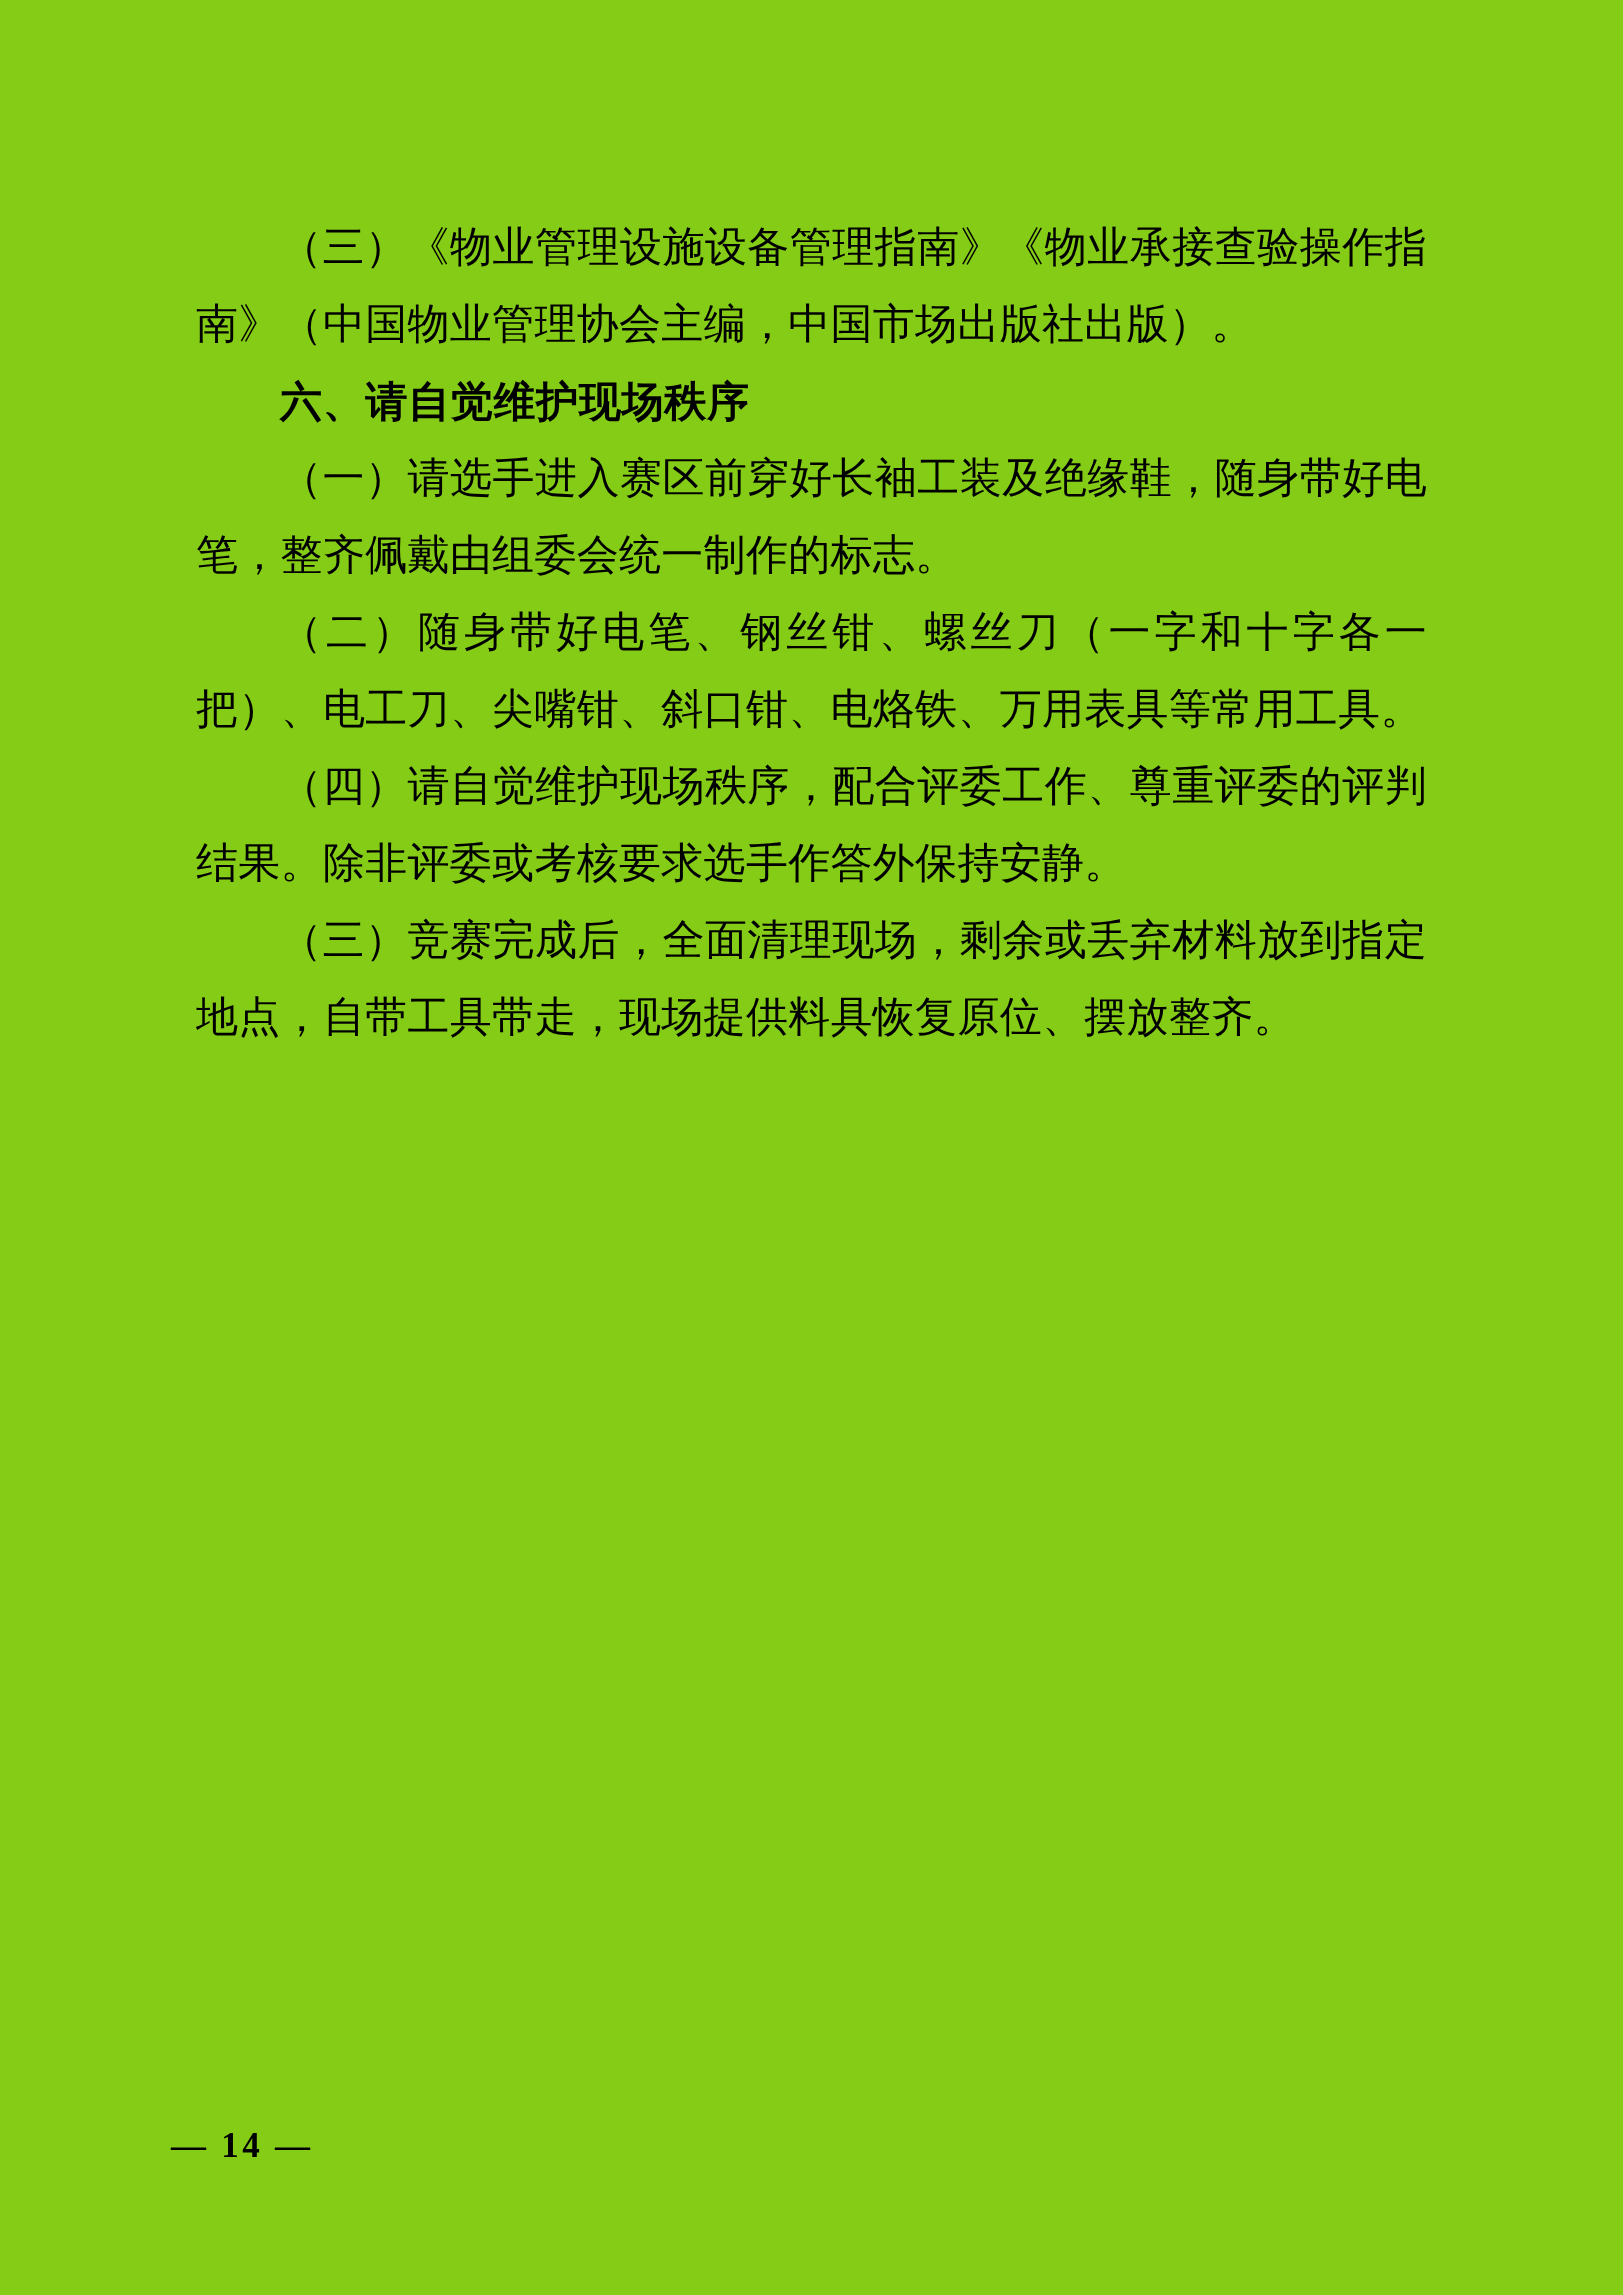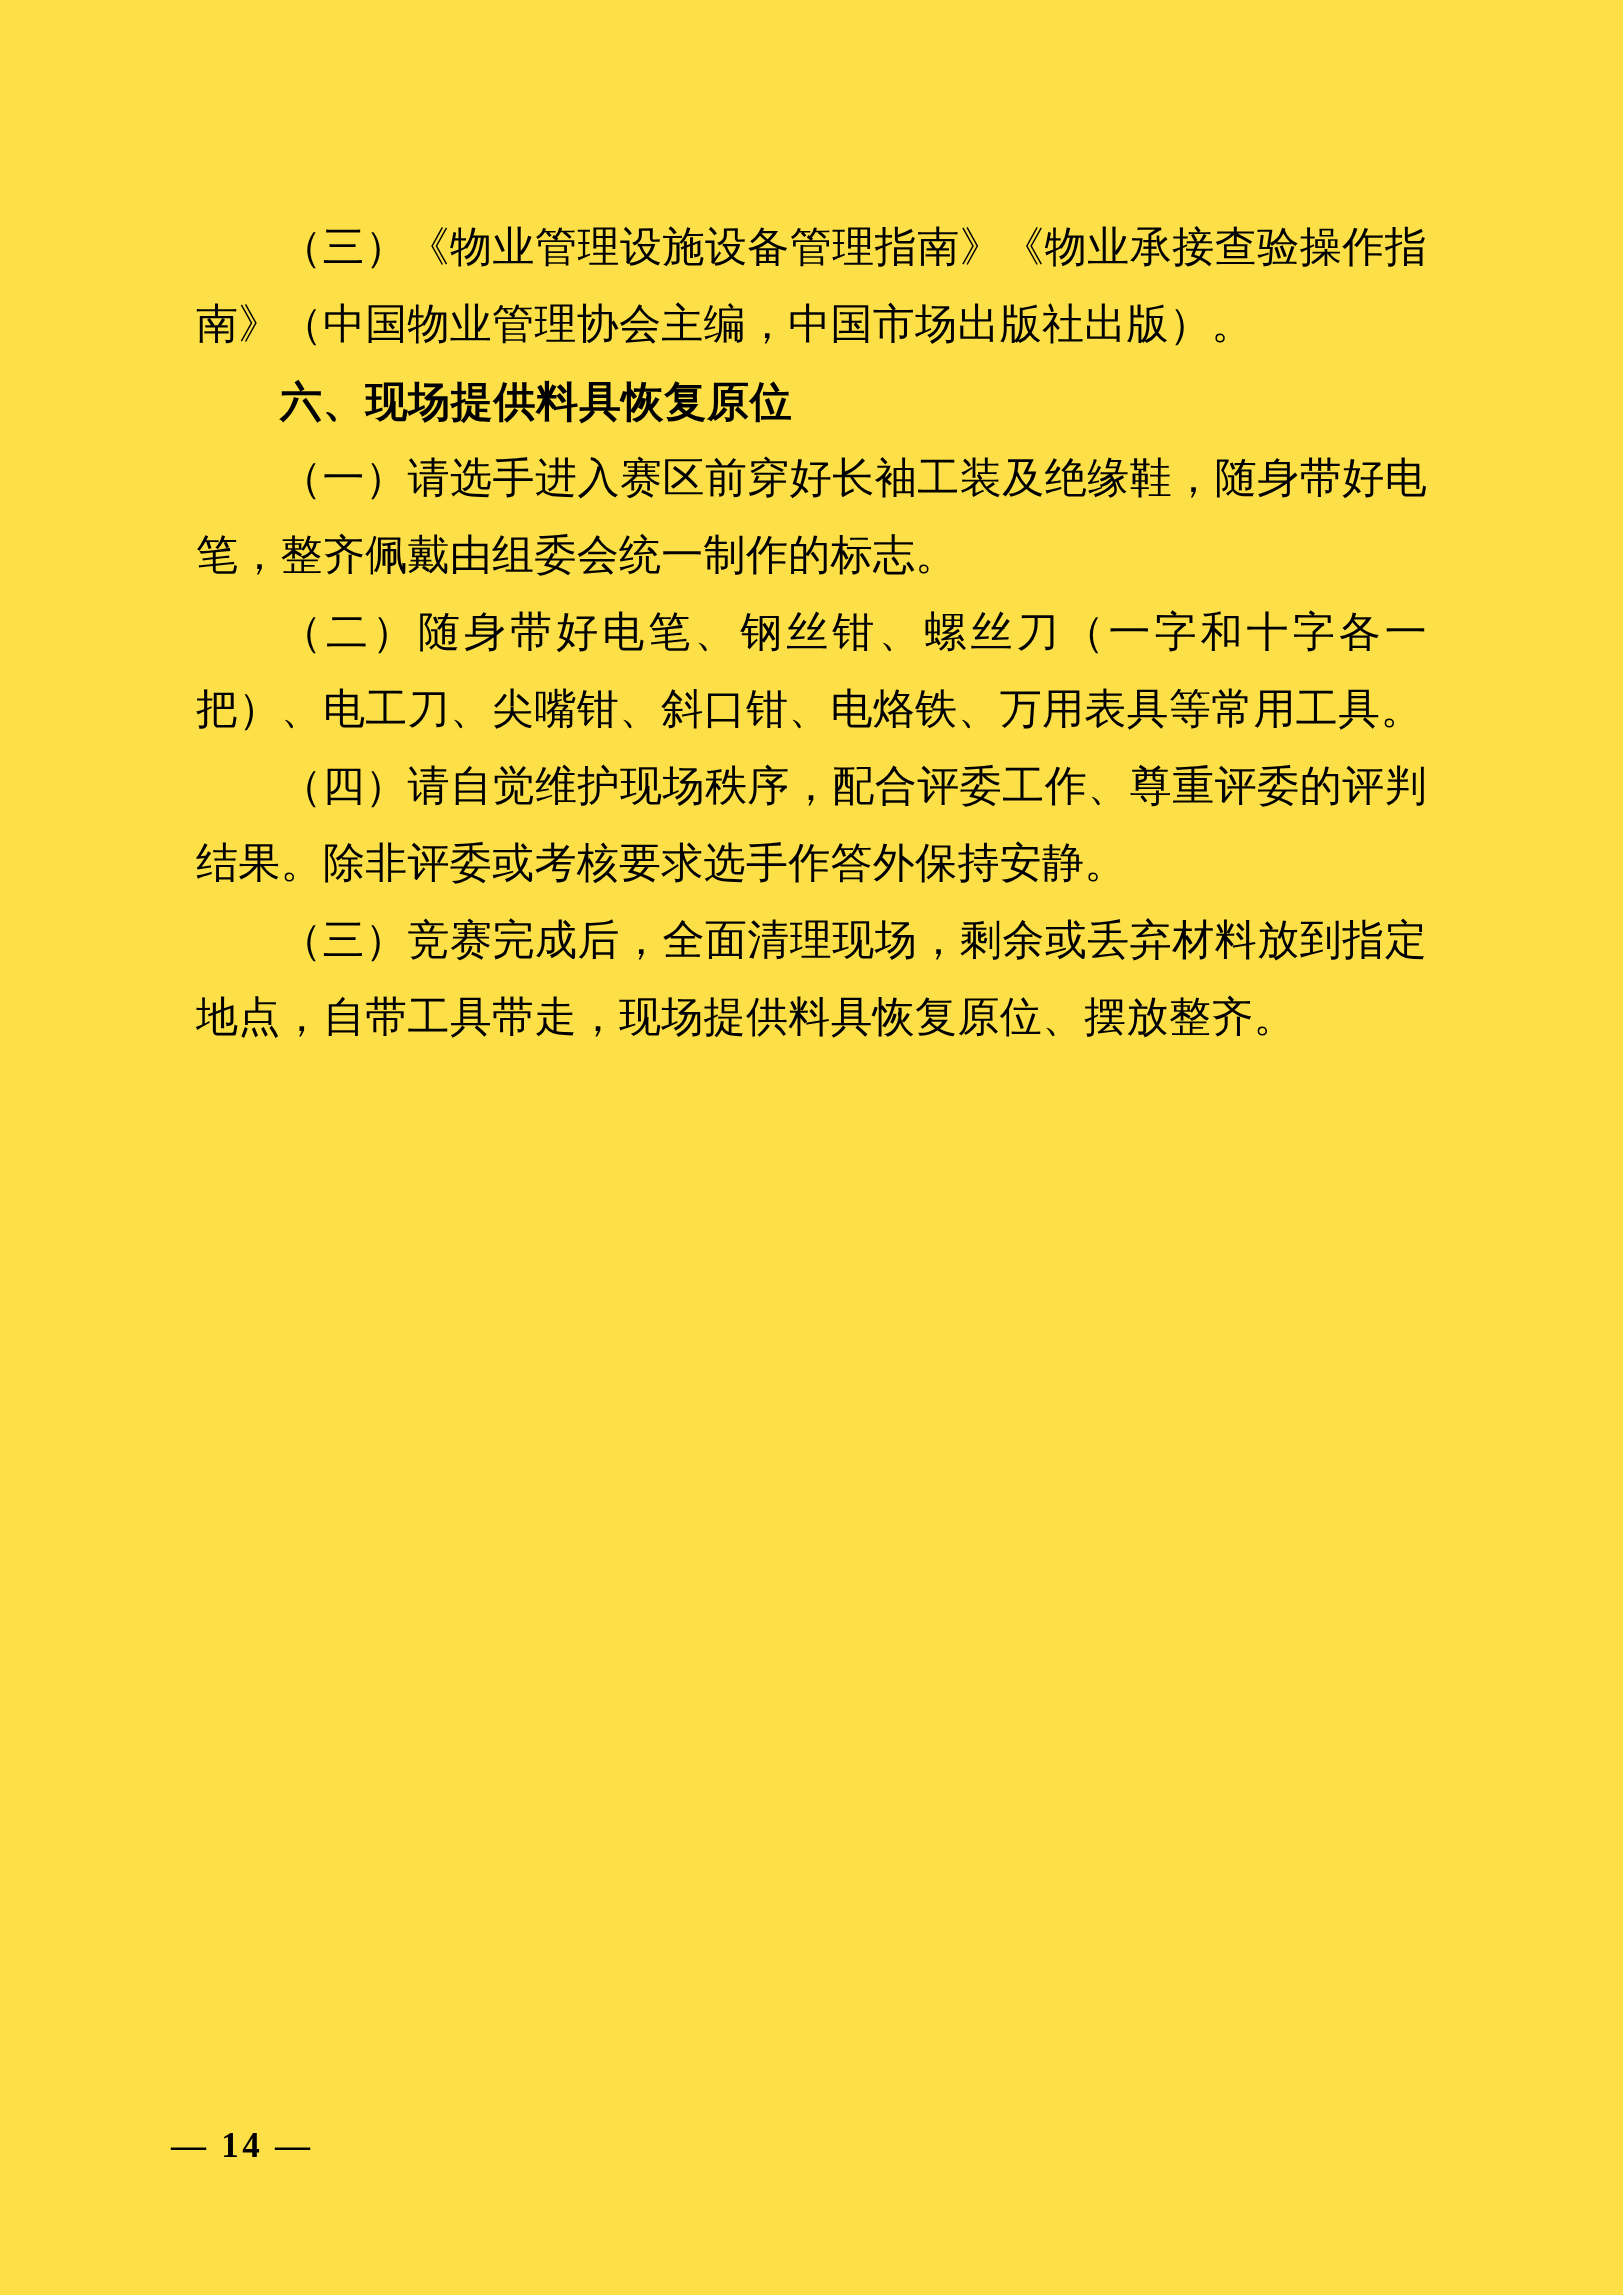--- a/index.html
+++ b/index.html
@@ -4,21 +4,21 @@
 <style>
   html, body {
     margin: 0;
     padding: 0;
     background: #ffffff;
   }
   .page {
     position: relative;
     width: 1623px;
     height: 2295px;
-    background: #fde047;
+    background: #84cc16;
     overflow: hidden;
     font-family: "Liberation Serif", "DejaVu Serif", serif;
     color: #000000;
   }
   .content {
     position: absolute;
     left: 196px;
     top: 209px;
     width: 1231px;
     font-size: 42px;
@@ -51,21 +51,21 @@
     font-family: Liberation Serif, serif;
   }
 </style>
 </head>
 <body>
 
 <div class="page">
 
   <div class="content">
     <p class="para">（三）《物业管理设施设备管理指南》《物业承接查验操作指南》（中国物业管理协会主编，中国市场出版社出版）。</p>
-    <p class="heading">六、现场提供料具恢复原位</p>
+    <p class="heading">六、请自觉维护现场秩序</p>
     <p class="para">（一）请选手进入赛区前穿好长袖工装及绝缘鞋，随身带好电笔，整齐佩戴由组委会统一制作的标志。</p>
     <p class="para">（二）随身带好电笔、钢丝钳、螺丝刀（一字和十字各一把）、电工刀、尖嘴钳、斜口钳、电烙铁、万用表具等常用工具。</p>
     <p class="para">（四）请自觉维护现场秩序，配合评委工作、尊重评委的评判结果。除非评委或考核要求选手作答外保持安静。</p>
     <p class="para">（三）竞赛完成后，全面清理现场，剩余或丢弃材料放到指定地点，自带工具带走，现场提供料具恢复原位、摆放整齐。</p>
   </div>
 
   <div class="footer">— 14 —</div>
 
 </div>
 

